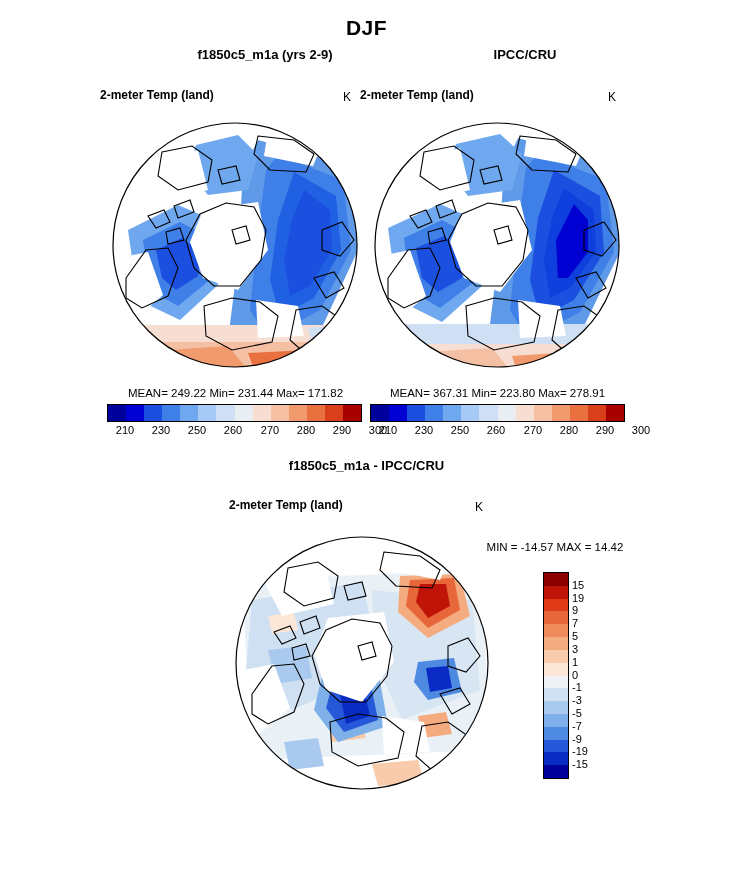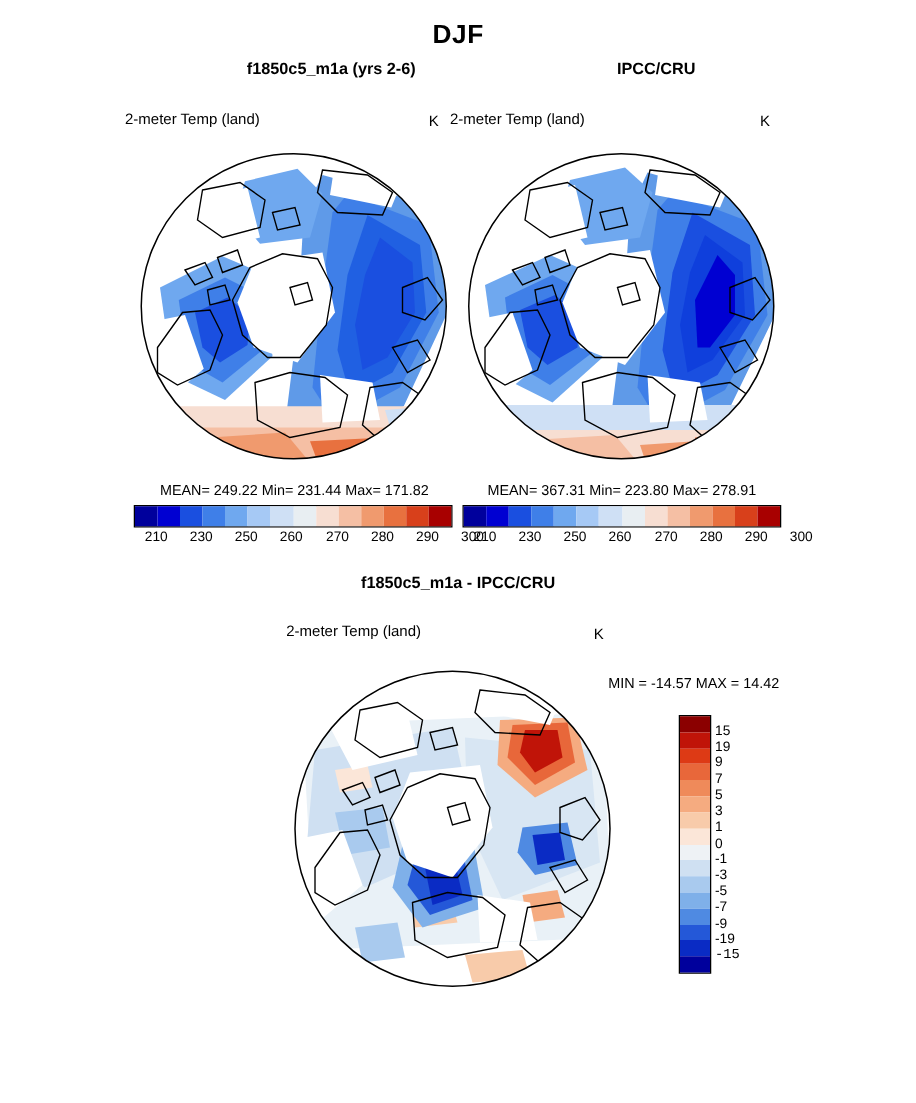--- a/index.html
+++ b/index.html
@@ -20,21 +20,21 @@
   #main-title {
     left: 0; top: 16px; width: 733px;
     font-size: 21px; font-weight: bold;
     text-align: center;
     letter-spacing: 0.5px;
   }
   .panel-title {
     font-size: 13px; font-weight: bold; text-align: center;
   }
   .panel-sub {
-    font-size: 12px; text-align: left;
+    font-size: 12px; text-align: left; font-weight: bold;
   }
   .unit-label {
     font-size: 12px; text-align: left;
   }
   .stats {
     font-size: 11.5px; text-align: center;
   }
 
   
   .map-wrap { position: absolute; }
@@ -82,21 +82,21 @@
   .minmax {
     font-size: 11.5px;
     text-align: center;
   }
 </style>
 </head>
 <body>
 
 <div id="main-title" class="abs">DJF</div>
 
-<div class="abs panel-title" style="left:100px; top:47px; width:330px;">f1850c5_m1a (yrs 2-6)</div>
+<div class="abs panel-title" style="left:100px; top:47px; width:330px;">f1850c5_m1a (yrs 2-9)</div>
 <div class="abs panel-sub" style="left:100px; top:88px;">2-meter Temp (land)</div>
 <div class="abs unit-label" style="left:343px; top:90px;">K</div>
 
 <div class="map-wrap" style="left:108px; top:110px;">
 <svg width="255" height="270" viewBox="0 0 255 270">
   <defs>
     <clipPath id="clipA">
           <circle cx="127" cy="135" r="122"></circle>
         </clipPath>
   </defs>
@@ -345,14 +345,14 @@
   <span style="top:64.1px;">5</span>
   <span style="top:76.9px;">3</span>
   <span style="top:89.7px;">1</span>
   <span style="top:102.5px;">0</span>
   <span style="top:115.3px;">-1</span>
   <span style="top:128.1px;">-3</span>
   <span style="top:140.9px;">-5</span>
   <span style="top:153.8px;">-7</span>
   <span style="top:166.6px;">-9</span>
   <span style="top:179.4px;">-19</span>
-  <span style="top:192.2px;font-family:Liberation Mono, monospace;">-15</span>
+  <span style="top:192.2px;">-15</span>
 </div>
 
 </body></html>

